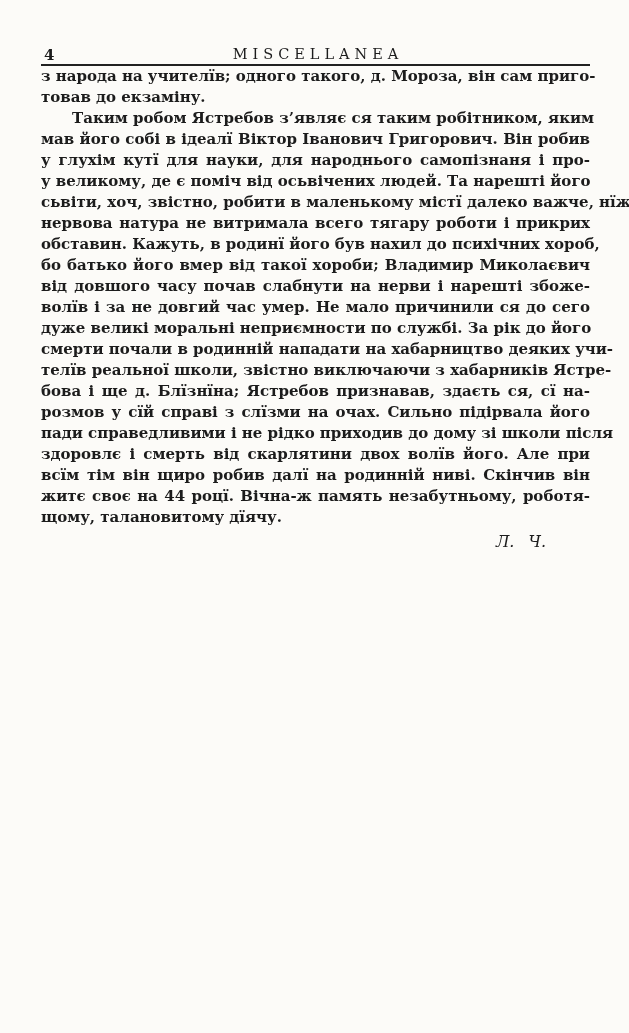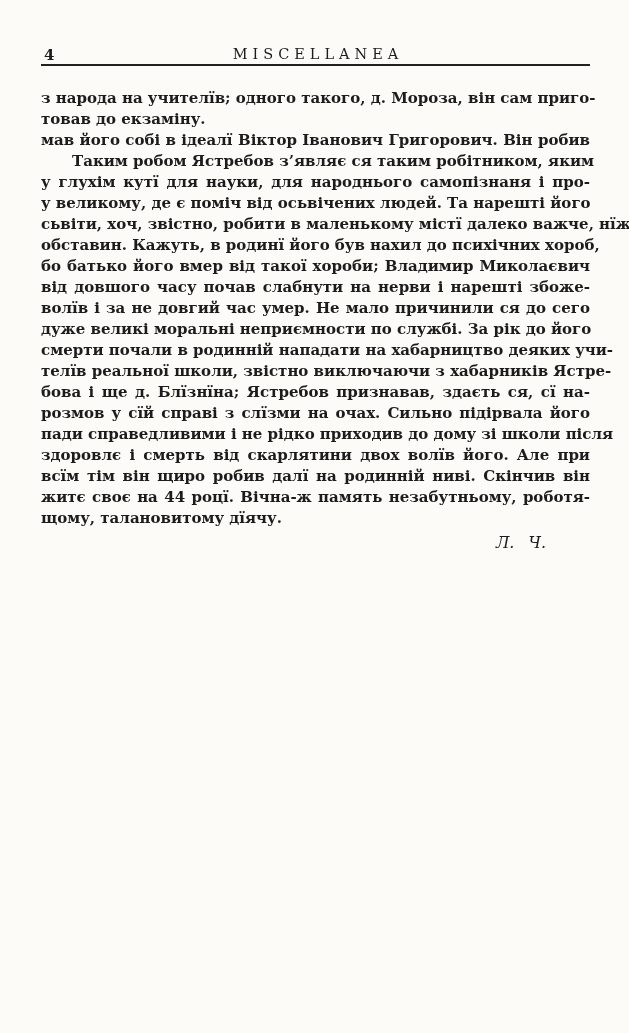--- a/index.html
+++ b/index.html
@@ -38,21 +38,20 @@
   }
   .head-title {
     display: block;
     text-align: center;
     font-size: 14.5px;
     font-weight: normal;
     letter-spacing: 5px;
     padding-left: 5px; 
   }
   .text-block {
-    margin-top: 22px;
   }
   .line {
     height: 21px;
     line-height: 21px;
     font-size: 15px;
     font-weight: bold;
     white-space: nowrap;
     text-align: justify;
     text-align-last: justify;
   }
@@ -79,25 +78,26 @@
 
 <div class="page">
   <div class="content">
     <div class="running-head">
       <span class="pagenum">4</span>
       <span class="head-title">MISCELLANEA</span>
     </div>
     <div class="text-block" id="text-block">
         <div class="line">з народа на учителїв; одного такого, д. Мороза, він сам приго-</div>
         <div class="line endp">товав до екзаміну.</div>
+        <div class="line indent">Таким робом Ястребов з’являє ся таким робітником, яким</div>
         <div class="line">мав його собі в ідеалї Віктор Іванович Григорович. Він робив</div>
-        <div class="line indent">Таким робом Ястребов з’являє ся таким робітником, яким</div>
         <div class="line">у глухім кутї для науки, для народнього самопізнаня і про-</div>
         <div class="line">у великому, де є поміч від осьвічених людей. Та нарешті його</div>
         <div class="line">сьвіти, хоч, звістно, робити в маленькому містї далеко важче, нїж</div>
+        <div class="line">нервова натура не витримала всего тягару роботи і прикрих</div>
         <div class="line">обставин. Кажуть, в родинї його був нахил до психічних хороб,</div>
         <div class="line">бо батько його вмер від такої хороби; Владимир Миколаєвич</div>
         <div class="line">від довшого часу почав слабнути на нерви і нарешті збоже-</div>
         <div class="line">волїв і за не довгий час умер. Не мало причинили ся до сего</div>
         <div class="line">дуже великі моральні неприємности по службі. За рік до його</div>
         <div class="line">смерти почали в родинній нападати на хабарництво деяких учи-</div>
         <div class="line">телїв реальної школи, звістно виключаючи з хабарників Ястре-</div>
         <div class="line">бова і ще д. Блїзнїна; Ястребов признавав, здаєть ся, сї на-</div>
         <div class="line">розмов у сїй справі з слїзми на очах. Сильно підірвала його</div>
         <div class="line">пади справедливими і не рідко приходив до дому зі школи після</div>

